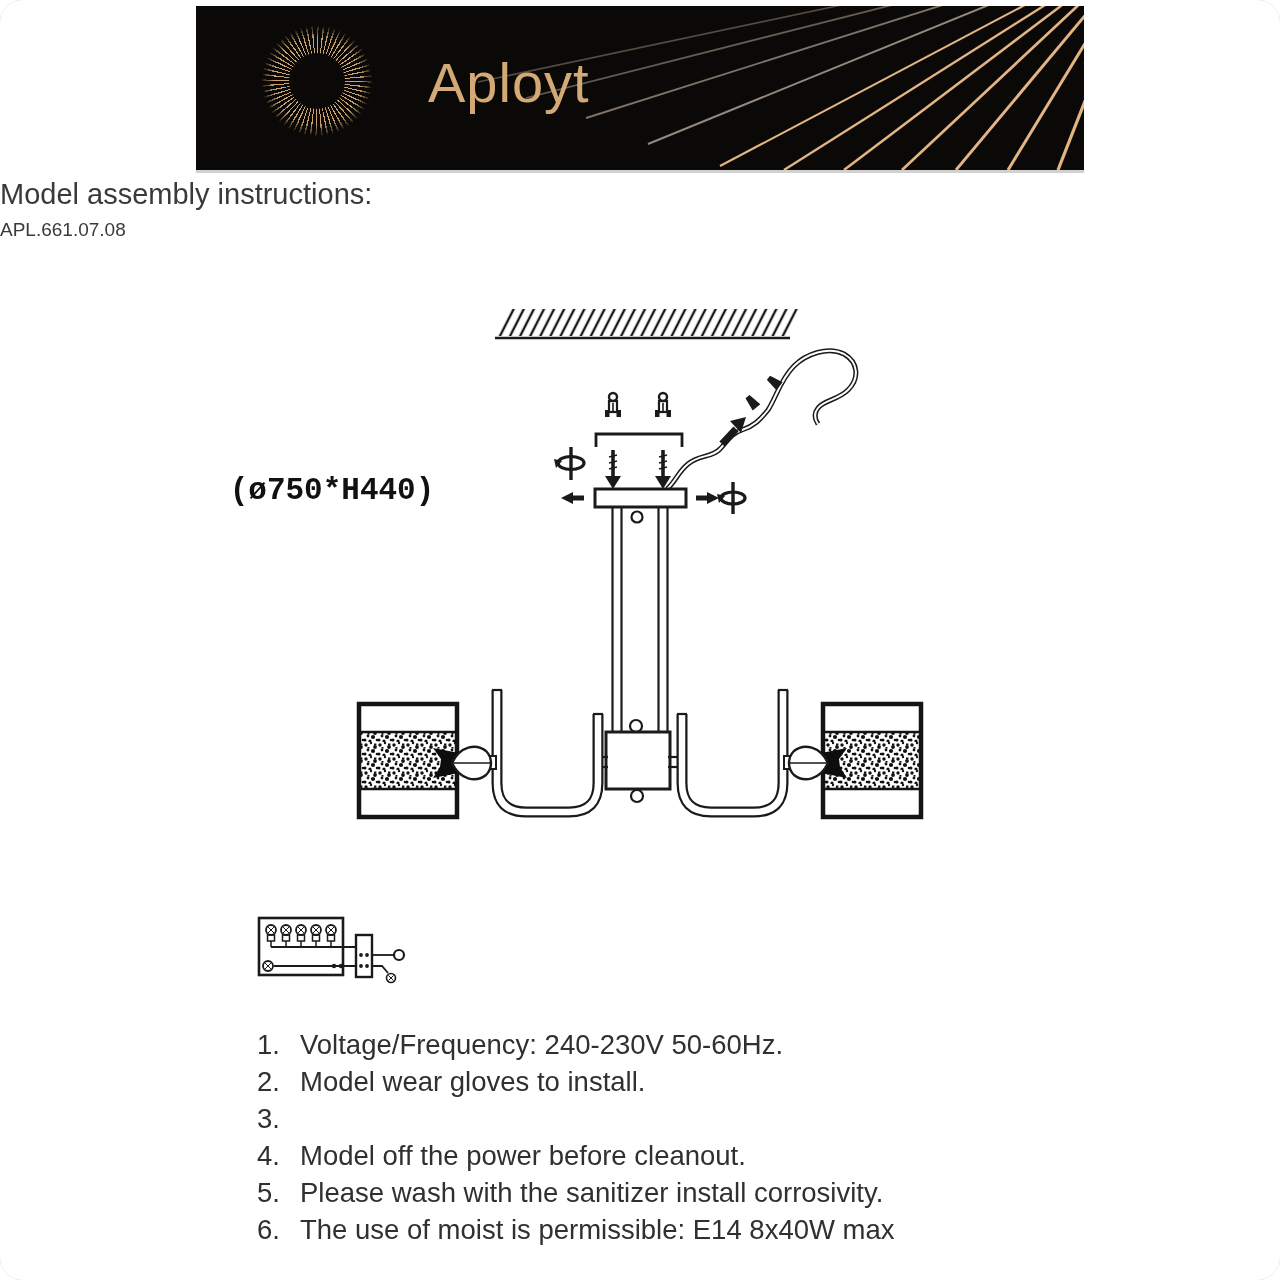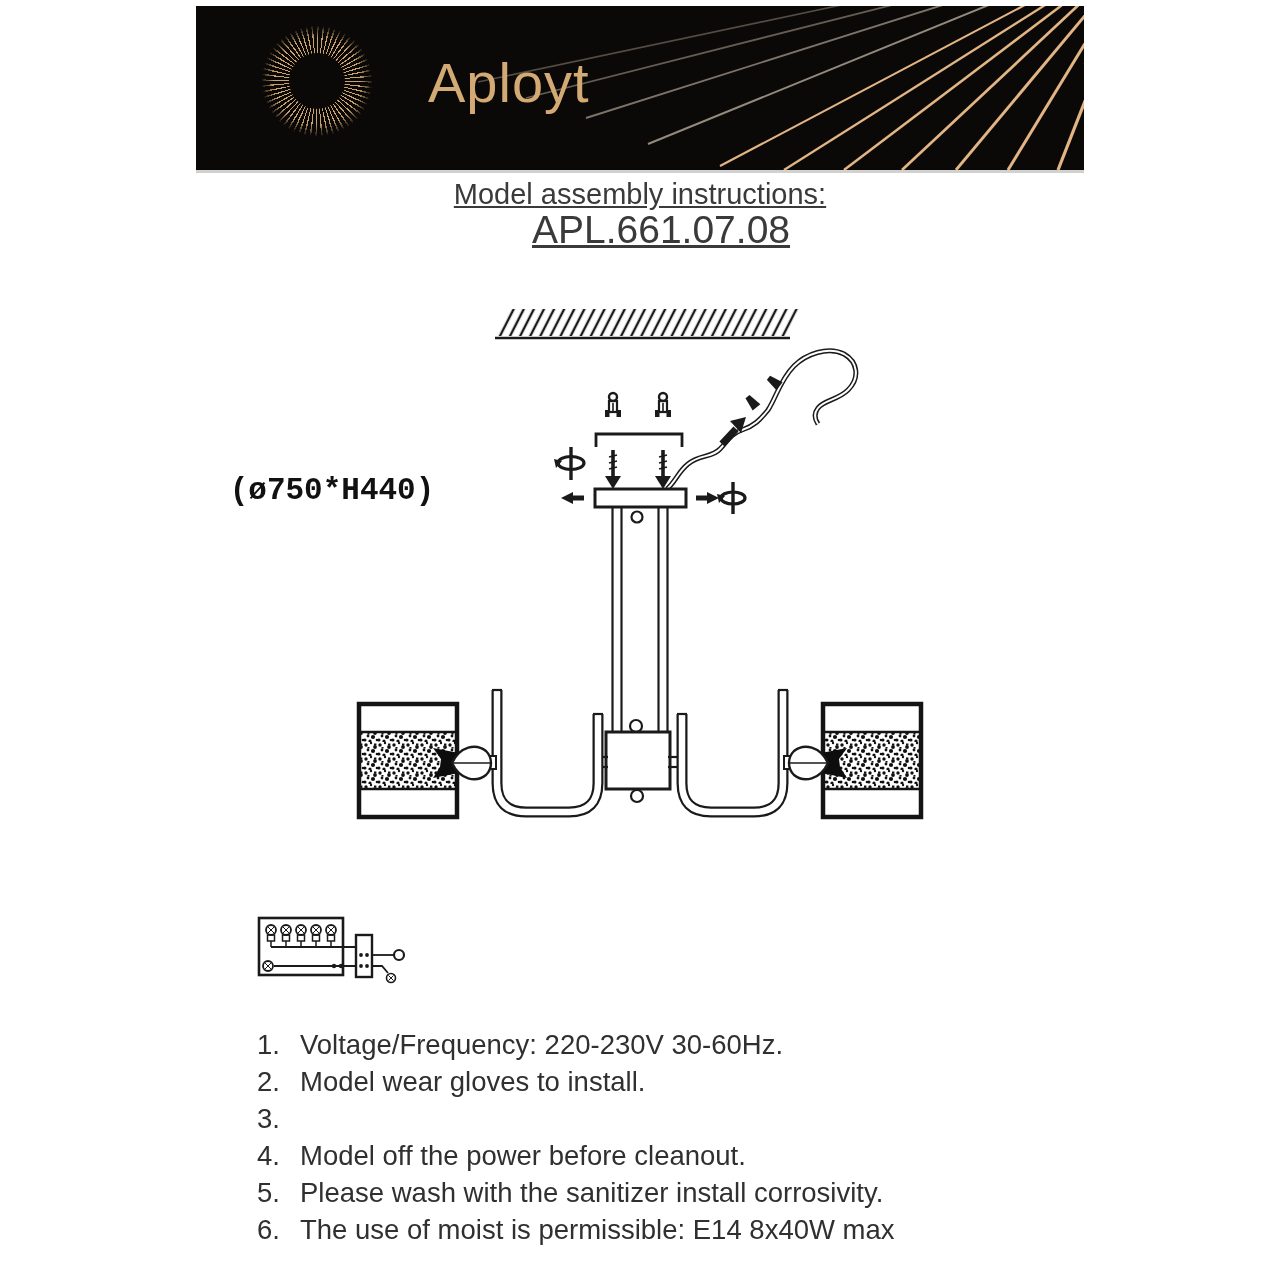--- a/index.html
+++ b/index.html
@@ -1,34 +1,34 @@
 <!DOCTYPE html>
 <html><head>
 <meta charset="utf-8">
 <style>
   html,body{margin:0;padding:0;background:#ffffff;}
   .page{position:relative;width:1280px;height:1280px;background:#ffffff;overflow:hidden;
-        font-family:"Liberation Sans", sans-serif;outline:1px solid #ececec;}
+        font-family:"Liberation Sans", sans-serif;outline:1px solid #ececec;border-radius:24px;}
 
   
   .banner{position:absolute;left:196px;top:6px;width:888px;height:164px;background:#0b0907;
           box-shadow:0 3px 0 rgba(0,0,0,.18);}
   .banner svg.rays{position:absolute;left:0;top:0;}
   .sunburst{position:absolute;left:66px;top:20px;width:110px;height:110px;border-radius:50%;
             background:repeating-conic-gradient(#c9a26d 0 1.7deg,rgba(0,0,0,0) 1.7deg 6deg);}
   .sunburst::before{content:"";position:absolute;inset:-6px;border-radius:50%;
             background:radial-gradient(circle at 50% 50%, rgba(11,9,7,0) 0 43px, #0b0907 56px);}
   .sunburst::after{content:"";position:absolute;inset:27px;border-radius:50%;background:#0b0907;}
   .brand{position:absolute;left:232px;top:44px;color:#d3aa73;font-size:56px;letter-spacing:1px;
          font-family:"Liberation Sans", sans-serif;font-weight:400;}
 
   
-  .title-block{position:absolute;left:0;top:176px;width:100%;text-align:center;color:#3a3a3a;text-decoration:underline;}
+  .title-block{position:absolute;left:0;top:176px;width:100%;color:#3a3a3a;}
   .title-heading{font-size:29px;line-height:36px;}
-  .title-model{font-size:39px;line-height:36px;padding-left:42px;}
+  .title-model{font-size:19px;line-height:36px;}
 
   
   svg.diagram{position:absolute;left:0;top:0;}
 
   
   .instructions{position:absolute;left:246px;top:1026px;color:#303030;}
   .ins-row{display:flex;font-size:27.5px;line-height:37px;}
   .ins-num{width:34px;text-align:right;margin-right:20px;flex:0 0 auto;}
 </style>
 </head>
@@ -291,21 +291,21 @@
         <circle r="4.5" stroke-width="1.6"></circle>
           <line x1="-2.6" y1="-2.6" x2="2.6" y2="2.6"></line>
           <line x1="2.6" y1="-2.6" x2="-2.6" y2="2.6"></line>
       </g>
     </g>
   </svg>
 
   <div class="instructions">
     <div class="ins-row">
       <span class="ins-num">1.</span>
-      <span>Voltage/Frequency: 220-230V 30-60Hz.</span>
+      <span>Voltage/Frequency: 240-230V 50-60Hz.</span>
     </div>
     <div class="ins-row">
       <span class="ins-num">2.</span>
       <span>Model wear gloves to install.</span>
     </div>
     <div class="ins-row">
       <span class="ins-num">3.</span>
     </div>
     <div class="ins-row">
       <span class="ins-num">4.</span>

